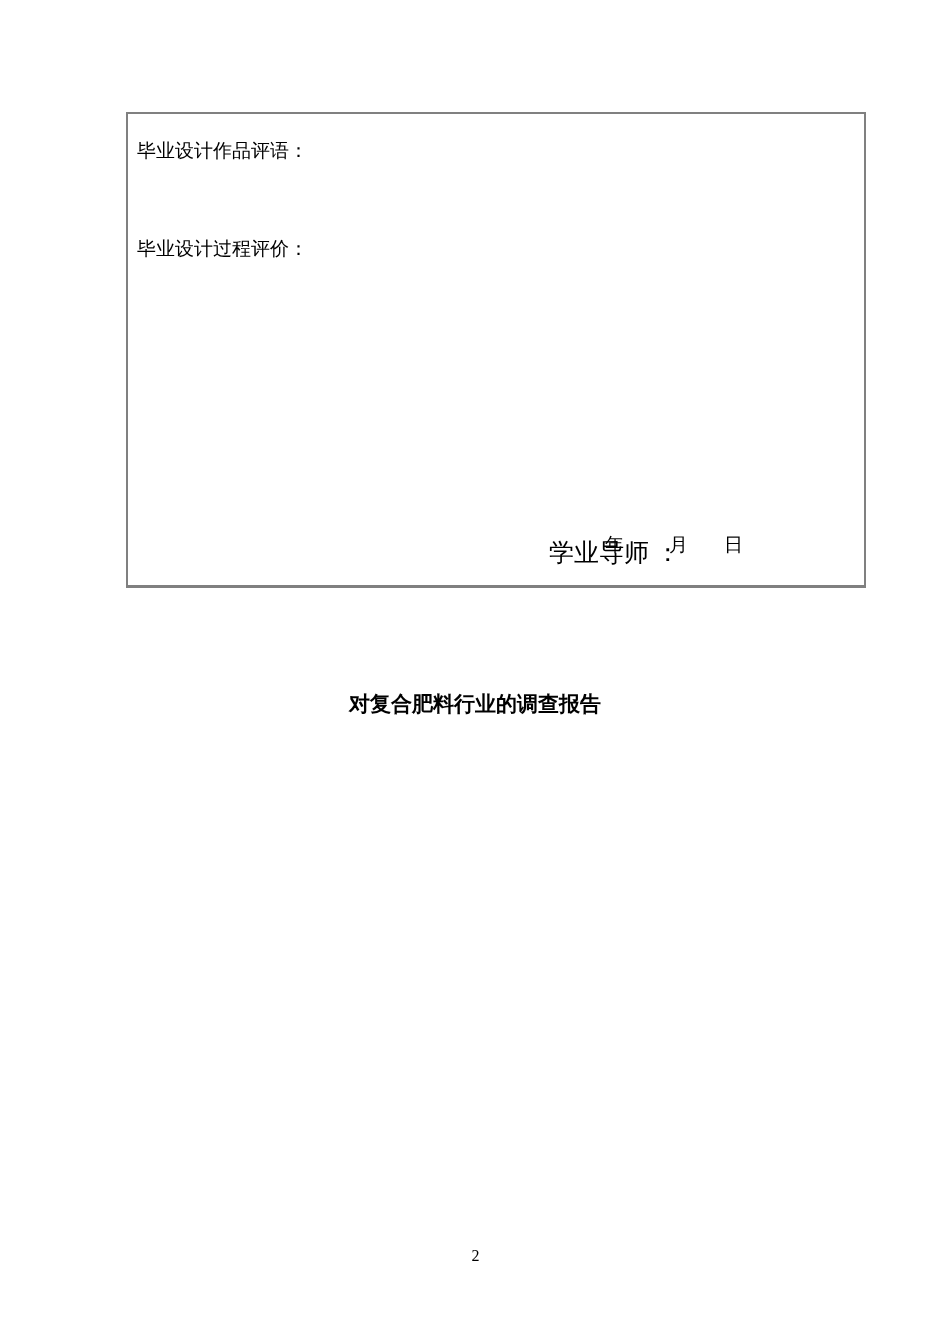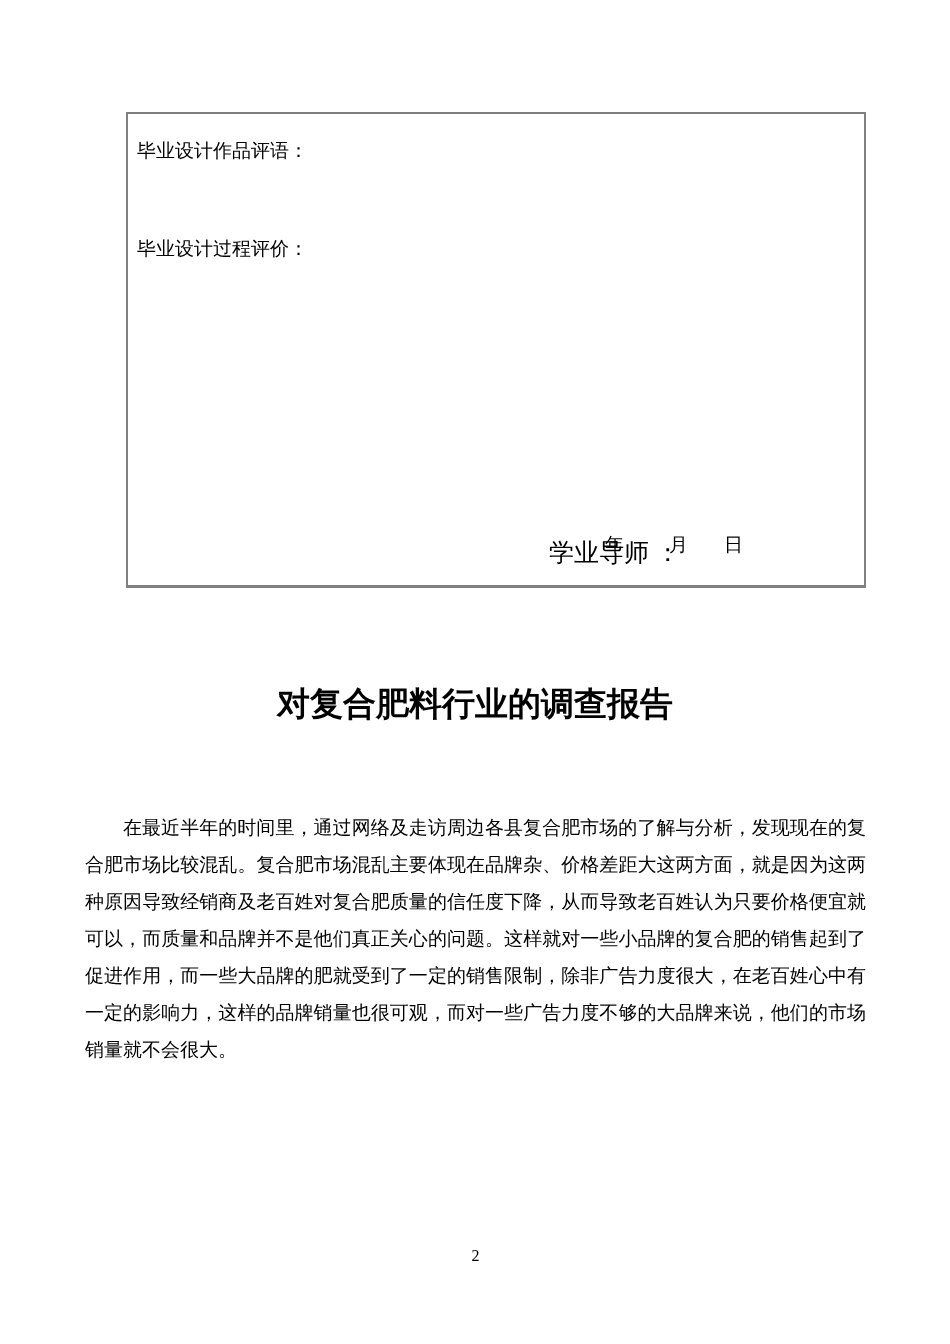--- a/index.html
+++ b/index.html
@@ -64,21 +64,21 @@
   
   .report-title {
     position: absolute;
     left: 0;
     top: 686px;
     width: 100%;
     margin: 0;
     text-align: center;
     font-family: "Liberation Sans", "DejaVu Sans", sans-serif;
     font-weight: bold;
-    font-size: 33px;
+    font-size: 21px;
     line-height: 36px;
     letter-spacing: 0;
   }
   
   .report-body {
     position: absolute;
     left: 85px;
     top: 809px;
     width: 781px;
     font-size: 19px;
@@ -112,18 +112,17 @@
     <div class="date-line">
       <span class="date-char date-year">年</span>
       <span class="date-char date-month">月</span>
       <span class="date-char date-day">日</span>
     </div>
   </div>
 
   <h1 class="report-title">对复合肥料行业的调查报告</h1>
 
   <div class="report-body">
-    <p>在最近半年的时间里，通过网络及走访周边各县复合肥市场的了解与分析，发现现在的复合肥市场比较混乱。复合肥市场混乱主要体现在品牌杂、价格差距大这两方面，就是因为这两种原因导致经销商及老百姓对复合肥质量的信任度下降，从而导致老百姓认为只要价格便宜就可以，而质量和品牌并不是他们真正关心的问题。这样就对一些小品牌的复合肥的销售起到了促进作用，而一些大品牌的肥就受到了一定的销售限制，除非广告力度很大，在老百姓心中有一定的影响力，这样的品牌销量也很可观，而对一些广告力度不够的大品牌来说，他们的市场销量就不会很大。</p>
   </div>
 
   <div class="page-number">2</div>
 
 </div>
 
 </body></html>

